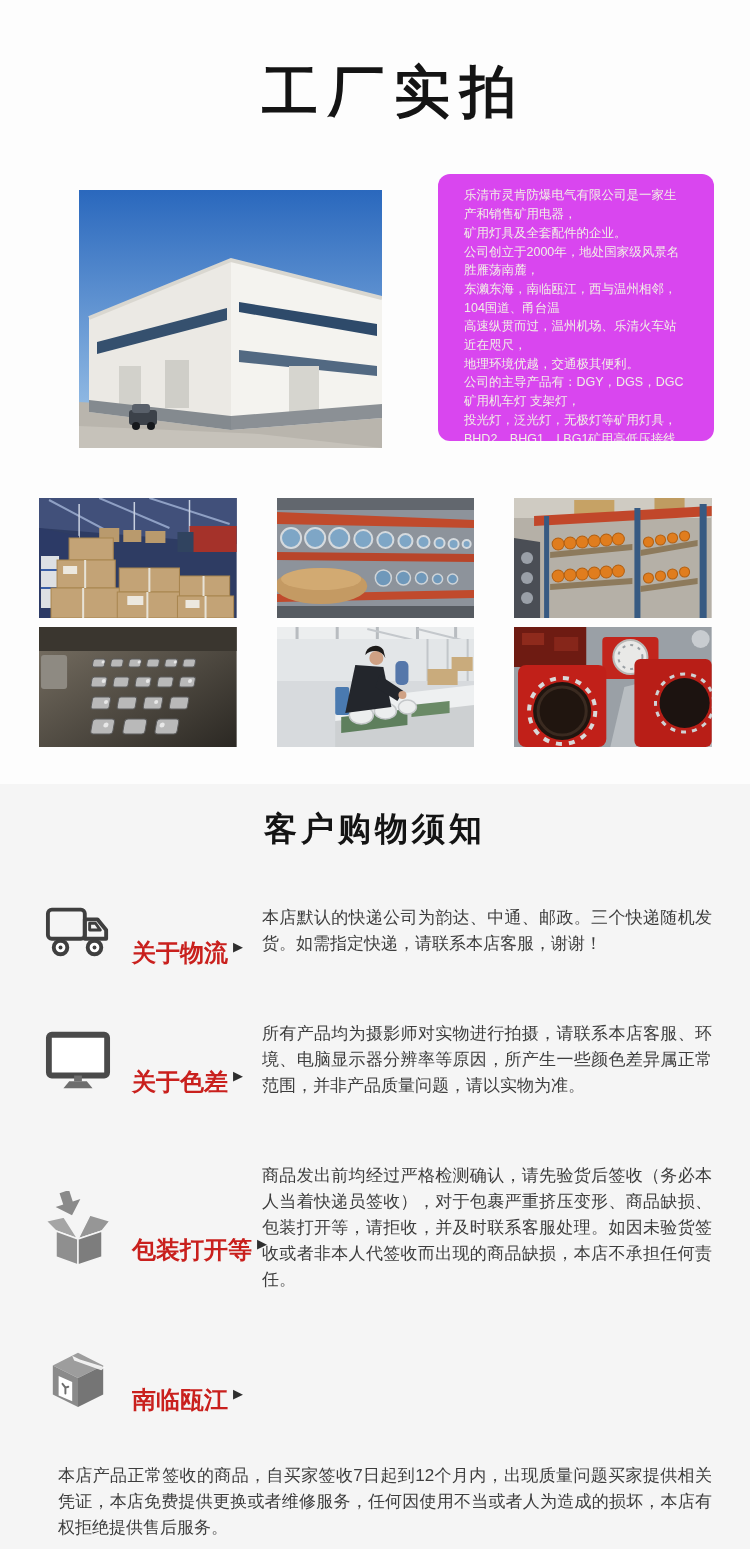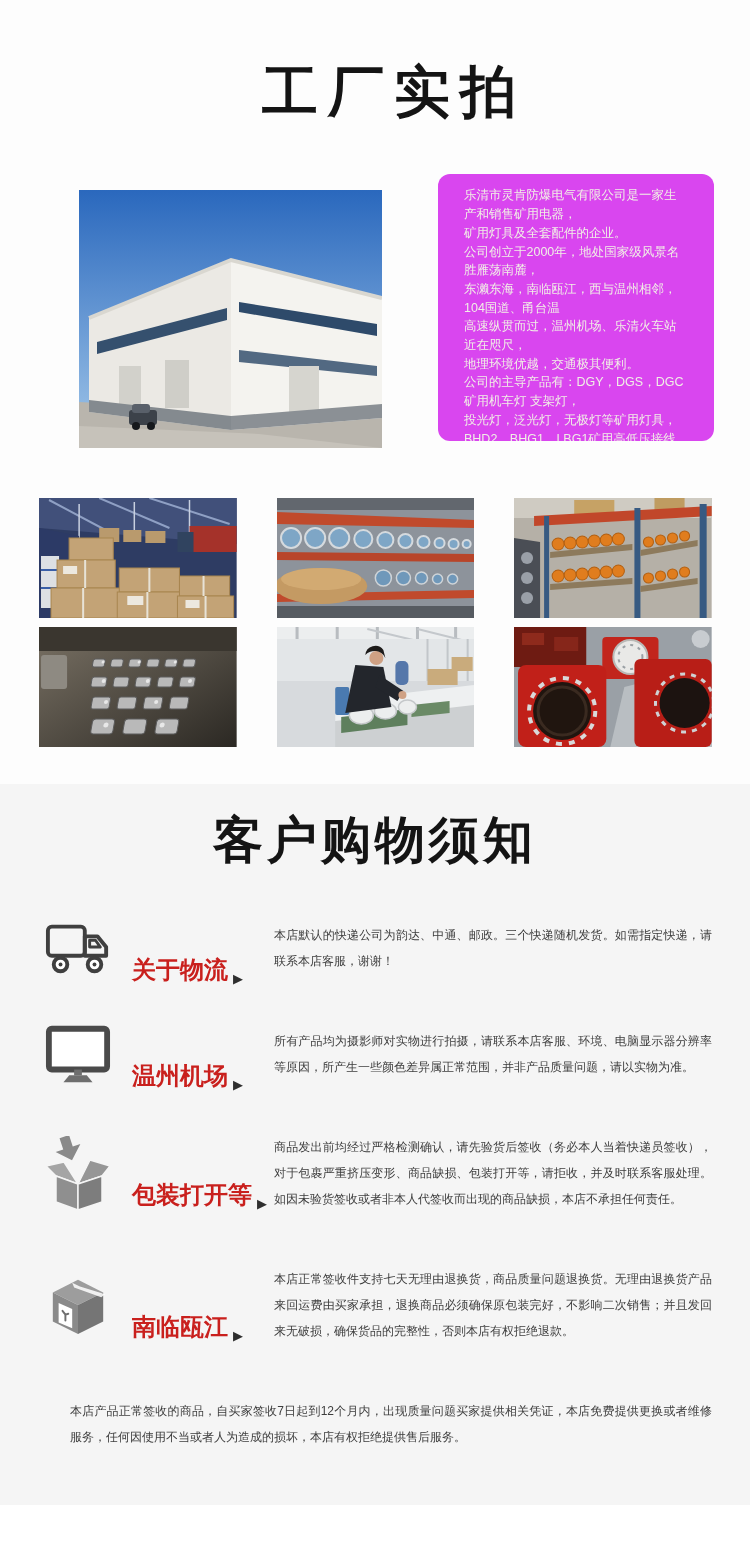--- a/index.html
+++ b/index.html
@@ -19,28 +19,28 @@
   .intro-text{color:#f1efe6;font-size:12.5px;line-height:18.7px;white-space:pre-line;}
 
   .grid{margin:34px 38px 0 39px;display:grid;grid-template-columns:repeat(3,1fr);
     column-gap:40px;row-gap:9px;}
   .tile{height:120px;margin:0;overflow:hidden;}
   .tile svg{display:block;width:100%;height:100%;}
 
   
   .notice{background:#f5f5f5;padding:24px 0 28px;}
   .notice-title{font-family:"Liberation Serif","DejaVu Serif",serif;font-weight:bold;
-    font-size:50px;line-height:1.3;letter-spacing:4px;color:#141414;text-align:center;margin:0 0 22px;}
+    font-size:33px;line-height:1.3;letter-spacing:4px;color:#141414;text-align:center;margin:0 0 22px;}
   .notice-row{display:flex;align-items:center;padding:15px 38px 15px 42px;}
   .n-icon{width:72px;flex:none;display:flex;justify-content:center;align-items:center;}
   .n-icon svg{display:block;}
-  .n-label{flex:none;width:114px;margin-left:18px;display:flex;align-items:flex-end;
+  .n-label{flex:none;width:114px;margin-left:18px;display:flex;align-items:flex-start;
     font-weight:bold;font-size:24px;color:#c9201d;white-space:nowrap;margin-top:44px;}
   .n-arrow{font-size:13px;color:#2e2e2e;margin-left:5px;margin-top:2px;}
-  .n-text{flex:1;margin-left:28px;font-size:12px;line-height:26px;color:#3d3d3d;text-align:justify;}
+  .n-text{flex:1;margin-left:16px;font-size:17px;line-height:26px;color:#3d3d3d;text-align:justify;}
 </style>
 </head>
 <body>
 
 <div class="page">
 
   <section class="factory">
     <h1 class="factory-title">工厂实拍</h1>
 
     <div class="factory-row">
@@ -336,21 +336,21 @@
 
     <div class="notice-row">
       <span class="n-icon">
         <svg width="66" height="58" viewBox="0 0 68 58">
           <rect x="4" y="3" width="60" height="42" rx="3" fill="#fff" stroke="#4a4a4a" stroke-width="6"></rect>
           <rect x="30" y="45" width="8" height="6" fill="#6e6e6e"></rect>
           <polygon points="19,58 49,58 43,51 25,51" fill="#6e6e6e"></polygon>
         </svg>
       </span>
       <span class="n-label">
-        <span>温州机场</span>
+        <span>关于色差</span>
         <span class="n-arrow">▶</span>
       </span>
       <p class="n-text">所有产品均为摄影师对实物进行拍摄，请联系本店客服、环境、电脑显示器分辨率等原因，所产生一些颜色差异属正常范围，并非产品质量问题，请以实物为准。</p>
     </div>
 
     <div class="notice-row">
       <span class="n-icon">
         <svg width="64" height="74" viewBox="0 0 64 74">
           <path transform="rotate(-18 22 12)" d="M17 0 h10 v12 h8 l-13 13 -13 -13 h8 z" fill="#8a8a8a"></path>
           <g stroke="#f5f5f5" stroke-width="1.5" stroke-linejoin="round">
@@ -376,21 +376,20 @@
           <polygon points="32,32 58,19 58,49 32,62" fill="#757575"></polygon>
           <polygon points="26,9 34,13 60,21 56,24 28,14" fill="#ffffff" opacity="0.85"></polygon>
           <polygon points="12,30 26,36 26,56 12,50" fill="#ffffff"></polygon>
           <path d="M16 38 l3 4 l3 -1 M19 42 v6" stroke="#6e6e6e" stroke-width="2" fill="none" stroke-linecap="round"></path>
         </svg>
       </span>
       <span class="n-label">
         <span>南临瓯江</span>
         <span class="n-arrow">▶</span>
       </span>
-      <p class="n-text">本店正常签收件支持七天无理由退换货，商品质量问题退换货。无理由退换货产品来回运费由买家承担，退换商品必须确保原包装完好，不影响二次销售；并且发回来无破损，确保货品的完整性，否则本店有权拒绝退款。</p>
     </div>
 
     <div class="notice-row">
 
       <p class="n-text">本店产品正常签收的商品，自买家签收7日起到12个月内，出现质量问题买家提供相关凭证，本店免费提供更换或者维修服务，任何因使用不当或者人为造成的损坏，本店有权拒绝提供售后服务。</p>
     </div>
 
   </section>
 </div>
 

